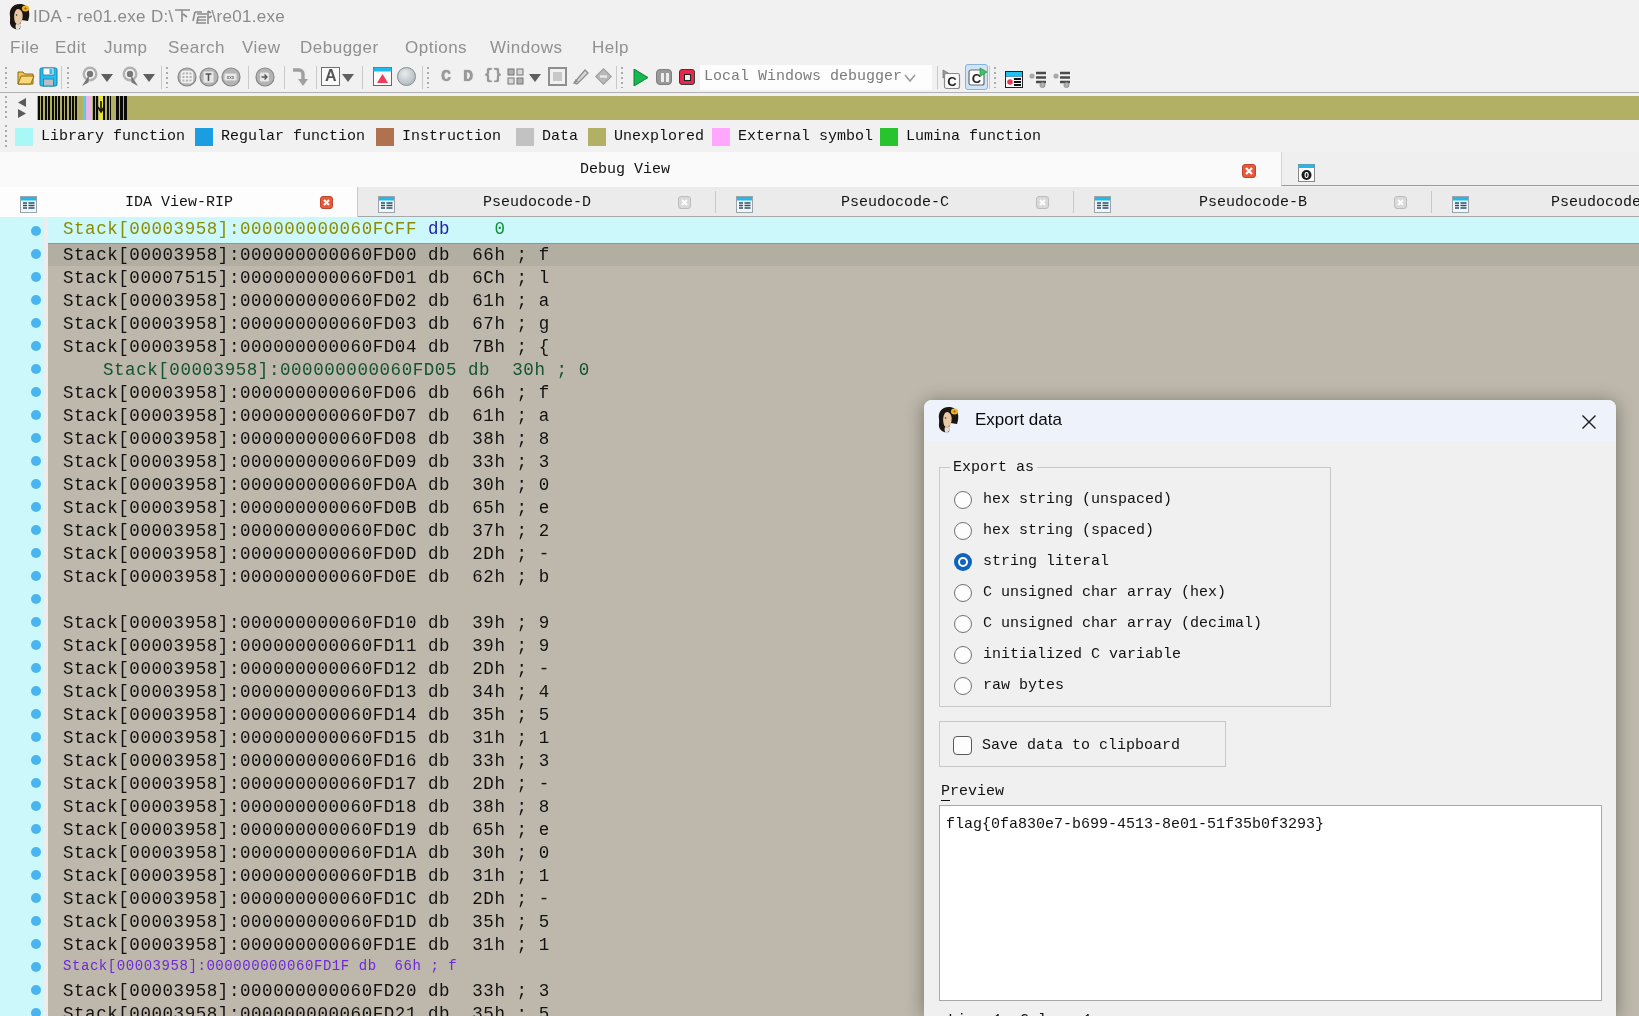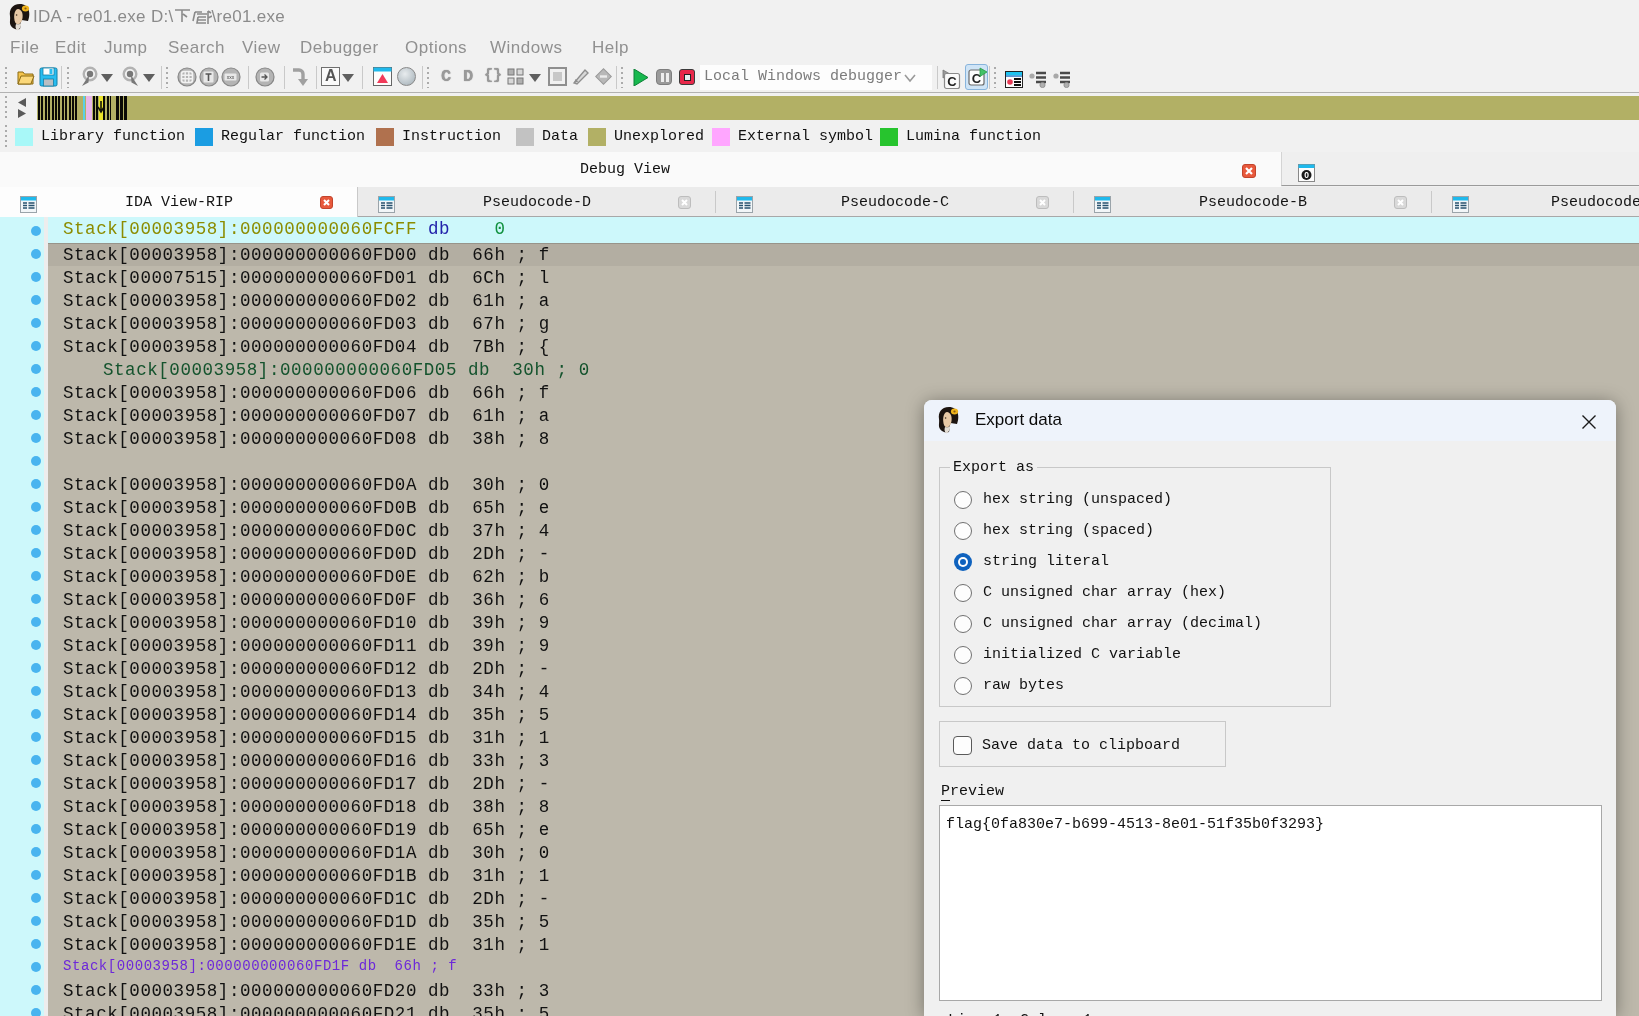--- a/index.html
+++ b/index.html
@@ -335,26 +335,26 @@
 <div class="a mono" style="left:63px;top:2px;font-size:17.5px;letter-spacing:0.56px;white-space:pre;color:#8c8c00;">Stack[00003958]:000000000060FCFF <span style="color:#2222aa;">db</span>    <span style="color:#11913f;">0</span></div>
 <div class="a mono" style="left:63px;top:28px;font-size:17.5px;letter-spacing:0.56px;white-space:pre;color:#111111;">Stack[00003958]:000000000060FD00 db  66h ; f</div>
     <div class="a mono" style="left:63px;top:51px;font-size:17.5px;letter-spacing:0.56px;white-space:pre;color:#111111;">Stack[00007515]:000000000060FD01 db  6Ch ; l</div>
     <div class="a mono" style="left:63px;top:74px;font-size:17.5px;letter-spacing:0.56px;white-space:pre;color:#111111;">Stack[00003958]:000000000060FD02 db  61h ; a</div>
     <div class="a mono" style="left:63px;top:97px;font-size:17.5px;letter-spacing:0.56px;white-space:pre;color:#111111;">Stack[00003958]:000000000060FD03 db  67h ; g</div>
     <div class="a mono" style="left:63px;top:120px;font-size:17.5px;letter-spacing:0.56px;white-space:pre;color:#111111;">Stack[00003958]:000000000060FD04 db  7Bh ; {</div>
     <div class="a mono" style="left:63px;top:143px;font-size:17.5px;letter-spacing:0.56px;white-space:pre;color:#14532d;margin-left:40px;">Stack[00003958]:000000000060FD05 db  30h ; 0</div>
     <div class="a mono" style="left:63px;top:166px;font-size:17.5px;letter-spacing:0.56px;white-space:pre;color:#111111;">Stack[00003958]:000000000060FD06 db  66h ; f</div>
     <div class="a mono" style="left:63px;top:189px;font-size:17.5px;letter-spacing:0.56px;white-space:pre;color:#111111;">Stack[00003958]:000000000060FD07 db  61h ; a</div>
     <div class="a mono" style="left:63px;top:212px;font-size:17.5px;letter-spacing:0.56px;white-space:pre;color:#111111;">Stack[00003958]:000000000060FD08 db  38h ; 8</div>
+    <div class="a mono" style="left:63px;top:235px;font-size:17.5px;letter-spacing:0.56px;white-space:pre;color:#111111;">Stack[00003958]:000000000060FD09 db  33h ; 3</div>
     <div class="a mono" style="left:63px;top:258px;font-size:17.5px;letter-spacing:0.56px;white-space:pre;color:#111111;">Stack[00003958]:000000000060FD0A db  30h ; 0</div>
     <div class="a mono" style="left:63px;top:281px;font-size:17.5px;letter-spacing:0.56px;white-space:pre;color:#111111;">Stack[00003958]:000000000060FD0B db  65h ; e</div>
-    <div class="a mono" style="left:63px;top:304px;font-size:17.5px;letter-spacing:0.56px;white-space:pre;color:#111111;">Stack[00003958]:000000000060FD0C db  37h ; 4</div>
+    <div class="a mono" style="left:63px;top:304px;font-size:17.5px;letter-spacing:0.56px;white-space:pre;color:#111111;">Stack[00003958]:000000000060FD0C db  37h ; 2</div>
     <div class="a mono" style="left:63px;top:327px;font-size:17.5px;letter-spacing:0.56px;white-space:pre;color:#111111;">Stack[00003958]:000000000060FD0D db  2Dh ; -</div>
     <div class="a mono" style="left:63px;top:350px;font-size:17.5px;letter-spacing:0.56px;white-space:pre;color:#111111;">Stack[00003958]:000000000060FD0E db  62h ; b</div>
-    <div class="a mono" style="left:63px;top:373px;font-size:17.5px;letter-spacing:0.56px;white-space:pre;color:#111111;">Stack[00003958]:000000000060FD0F db  36h ; 6</div>
     <div class="a mono" style="left:63px;top:396px;font-size:17.5px;letter-spacing:0.56px;white-space:pre;color:#111111;">Stack[00003958]:000000000060FD10 db  39h ; 9</div>
     <div class="a mono" style="left:63px;top:419px;font-size:17.5px;letter-spacing:0.56px;white-space:pre;color:#111111;">Stack[00003958]:000000000060FD11 db  39h ; 9</div>
     <div class="a mono" style="left:63px;top:442px;font-size:17.5px;letter-spacing:0.56px;white-space:pre;color:#111111;">Stack[00003958]:000000000060FD12 db  2Dh ; -</div>
     <div class="a mono" style="left:63px;top:465px;font-size:17.5px;letter-spacing:0.56px;white-space:pre;color:#111111;">Stack[00003958]:000000000060FD13 db  34h ; 4</div>
     <div class="a mono" style="left:63px;top:488px;font-size:17.5px;letter-spacing:0.56px;white-space:pre;color:#111111;">Stack[00003958]:000000000060FD14 db  35h ; 5</div>
     <div class="a mono" style="left:63px;top:511px;font-size:17.5px;letter-spacing:0.56px;white-space:pre;color:#111111;">Stack[00003958]:000000000060FD15 db  31h ; 1</div>
     <div class="a mono" style="left:63px;top:534px;font-size:17.5px;letter-spacing:0.56px;white-space:pre;color:#111111;">Stack[00003958]:000000000060FD16 db  33h ; 3</div>
     <div class="a mono" style="left:63px;top:557px;font-size:17.5px;letter-spacing:0.56px;white-space:pre;color:#111111;">Stack[00003958]:000000000060FD17 db  2Dh ; -</div>
     <div class="a mono" style="left:63px;top:580px;font-size:17.5px;letter-spacing:0.56px;white-space:pre;color:#111111;">Stack[00003958]:000000000060FD18 db  38h ; 8</div>
     <div class="a mono" style="left:63px;top:603px;font-size:17.5px;letter-spacing:0.56px;white-space:pre;color:#111111;">Stack[00003958]:000000000060FD19 db  65h ; e</div>

